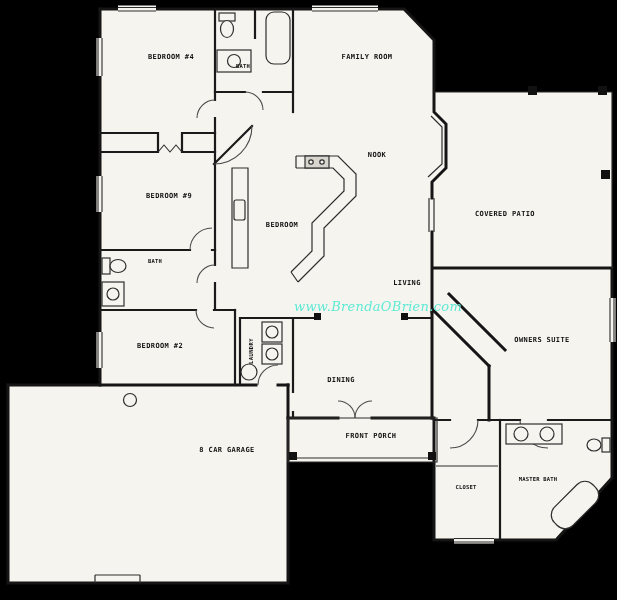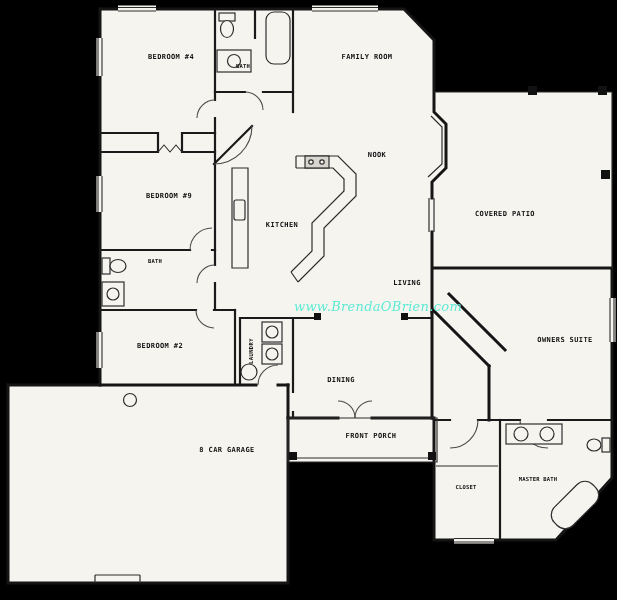--- a/index.html
+++ b/index.html
@@ -189,27 +189,27 @@
     <rect x="314" y="313" width="7" height="7"></rect>
     <rect x="401" y="313" width="7" height="7"></rect>
   </g>
 </svg>
 
   <div class="label" style="left:171px;top:57px">BEDROOM #4</div>
   <div class="label small" style="left:243px;top:66px">BATH</div>
   <div class="label" style="left:367px;top:57px">FAMILY ROOM</div>
   <div class="label" style="left:377px;top:155px">NOOK</div>
   <div class="label" style="left:169px;top:196px">BEDROOM #9</div>
-  <div class="label" style="left:282px;top:225px">KITCHEN</div>
+  <div class="label" style="left:282px;top:225px">BEDROOM</div>
   <div class="label" style="left:505px;top:214px">COVERED PATIO</div>
   <div class="label small" style="left:155px;top:261px">BATH</div>
   <div class="label" style="left:407px;top:283px">LIVING</div>
   <div class="label" style="left:160px;top:346px">BEDROOM #2</div>
   <div class="label vert" style="left:251px;top:351px">LAUNDRY</div>
-  <div class="label" style="left:565px;top:340px">OWNERS SUITE</div>
+  <div class="label" style="left:542px;top:340px">OWNERS SUITE</div>
   <div class="label" style="left:341px;top:380px">DINING</div>
   <div class="label" style="left:227px;top:450px">8 CAR GARAGE</div>
   <div class="label" style="left:371px;top:436px">FRONT PORCH</div>
   <div class="label small" style="left:466px;top:487px">CLOSET</div>
   <div class="label small wrap" style="left:538px;top:479px">MASTER BATH</div>
 
   <div class="watermark" style="left:378px;top:306px">www.BrendaOBrien.com</div>
 </div>
 
 </body></html>

